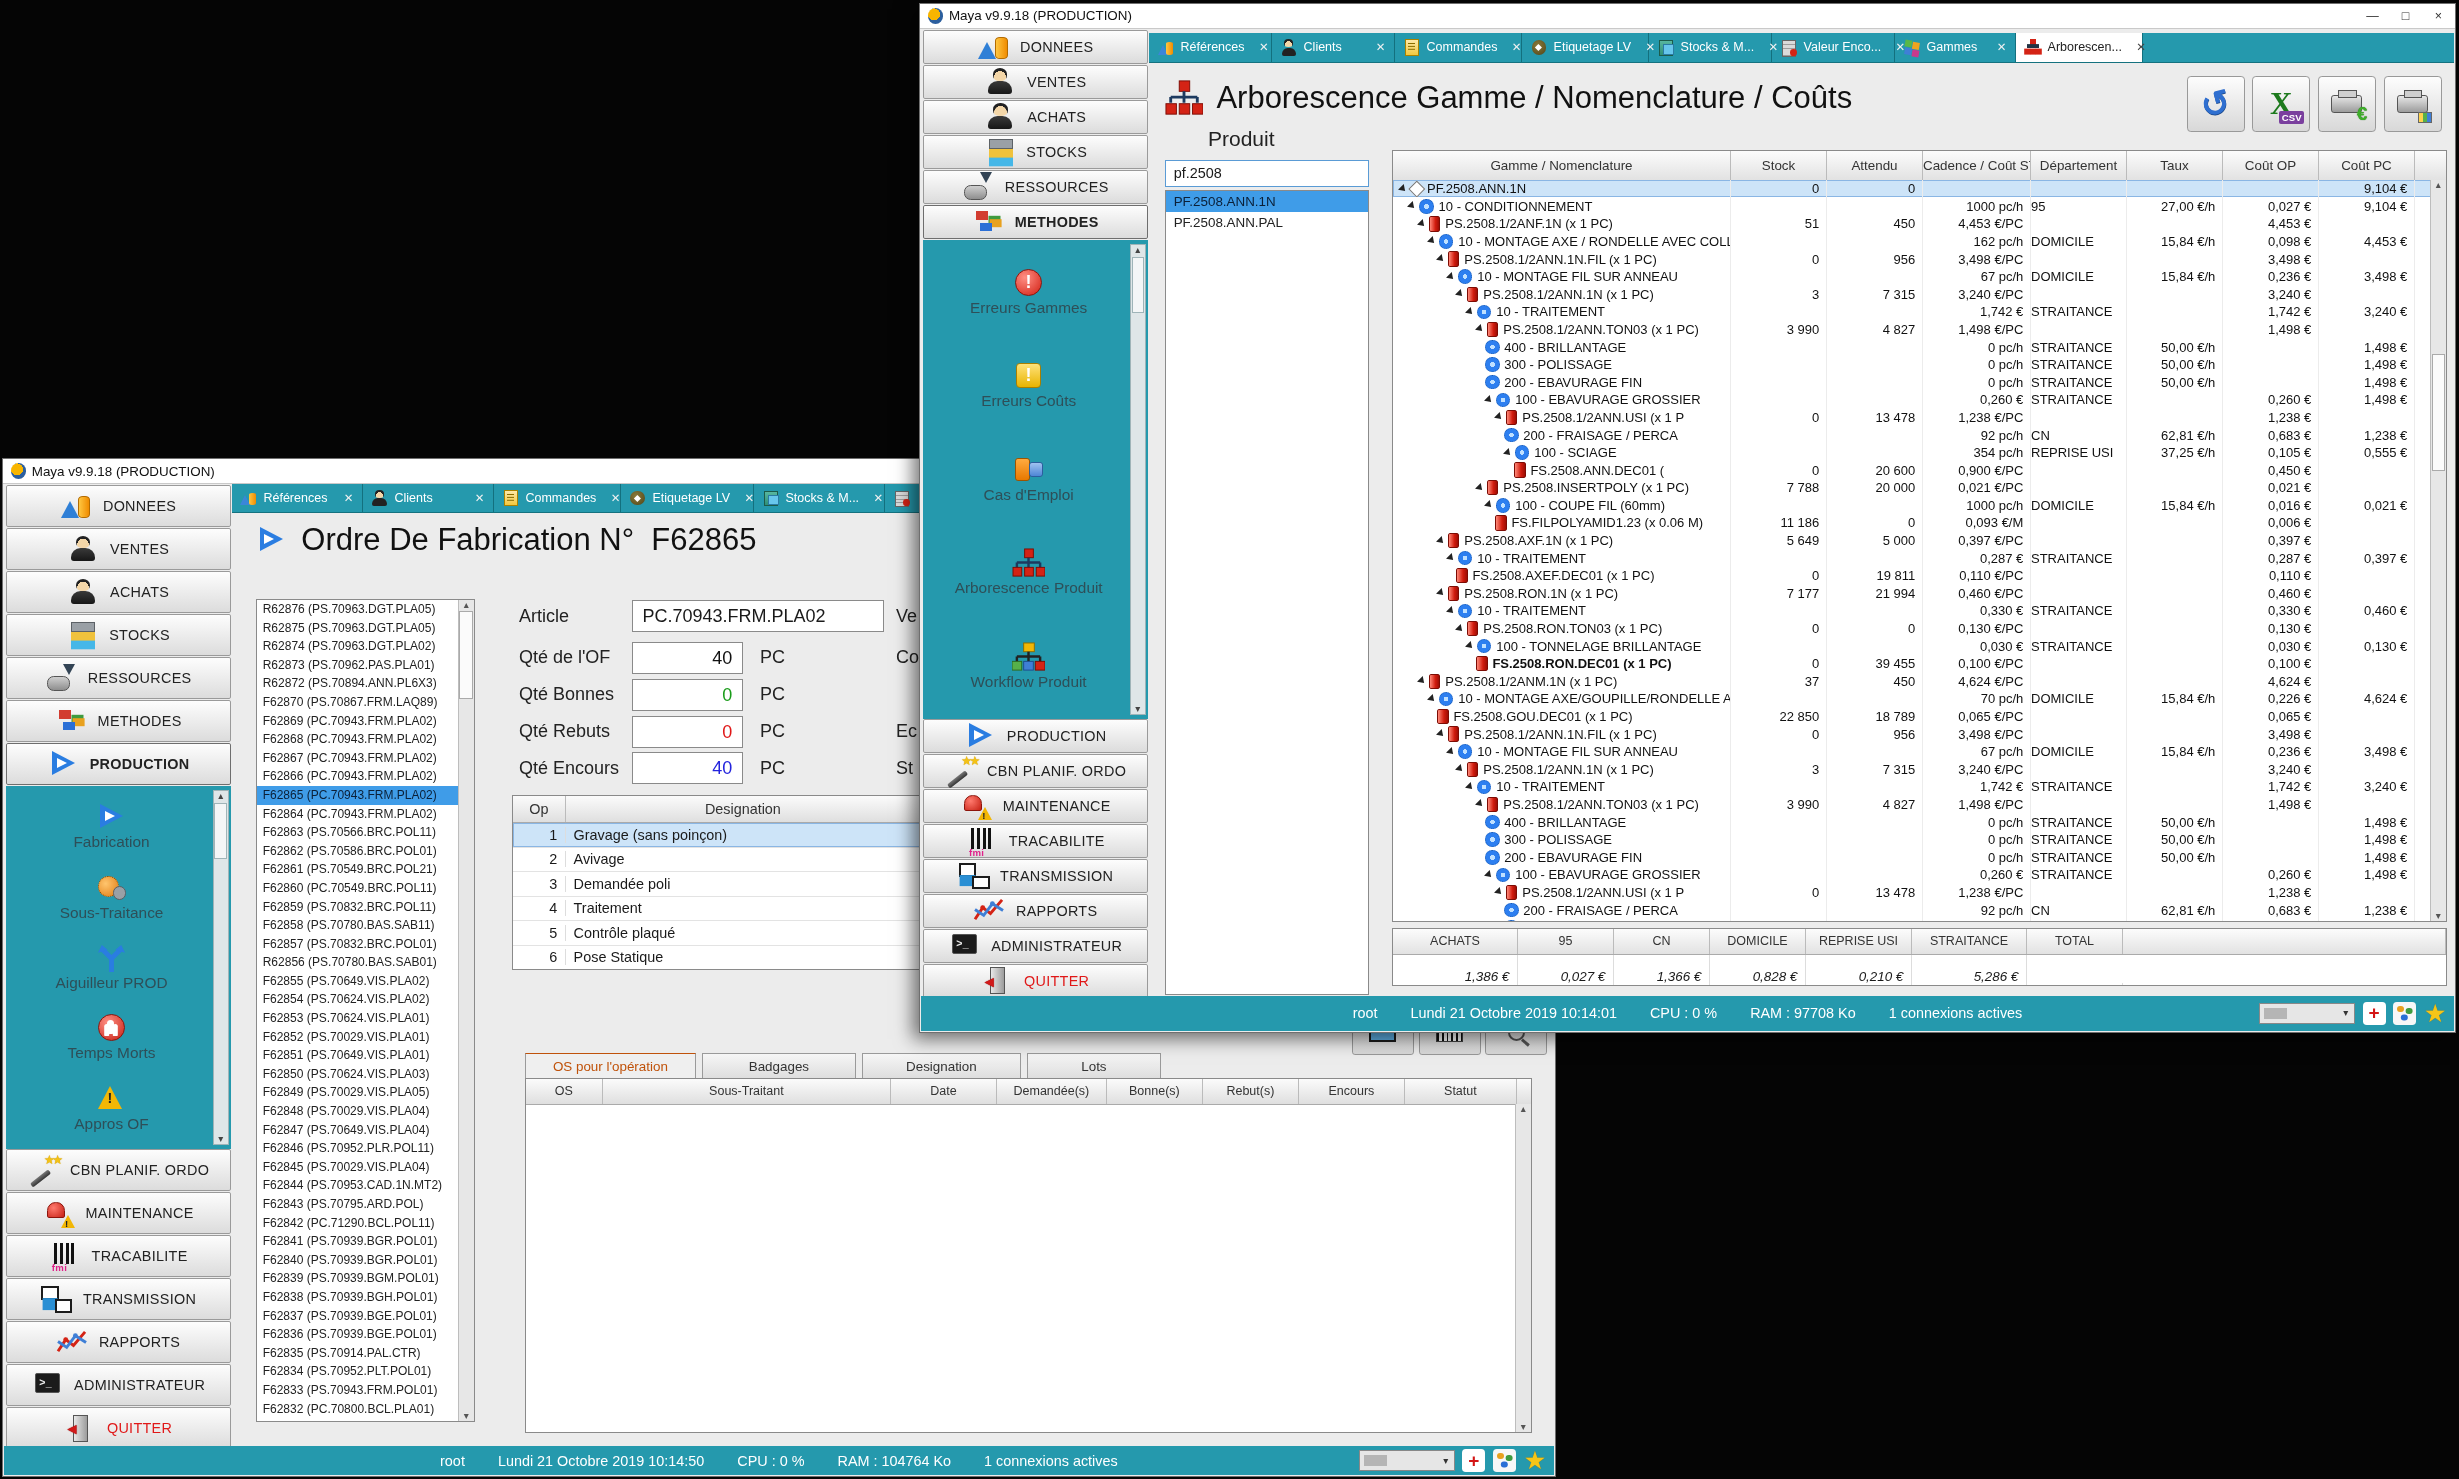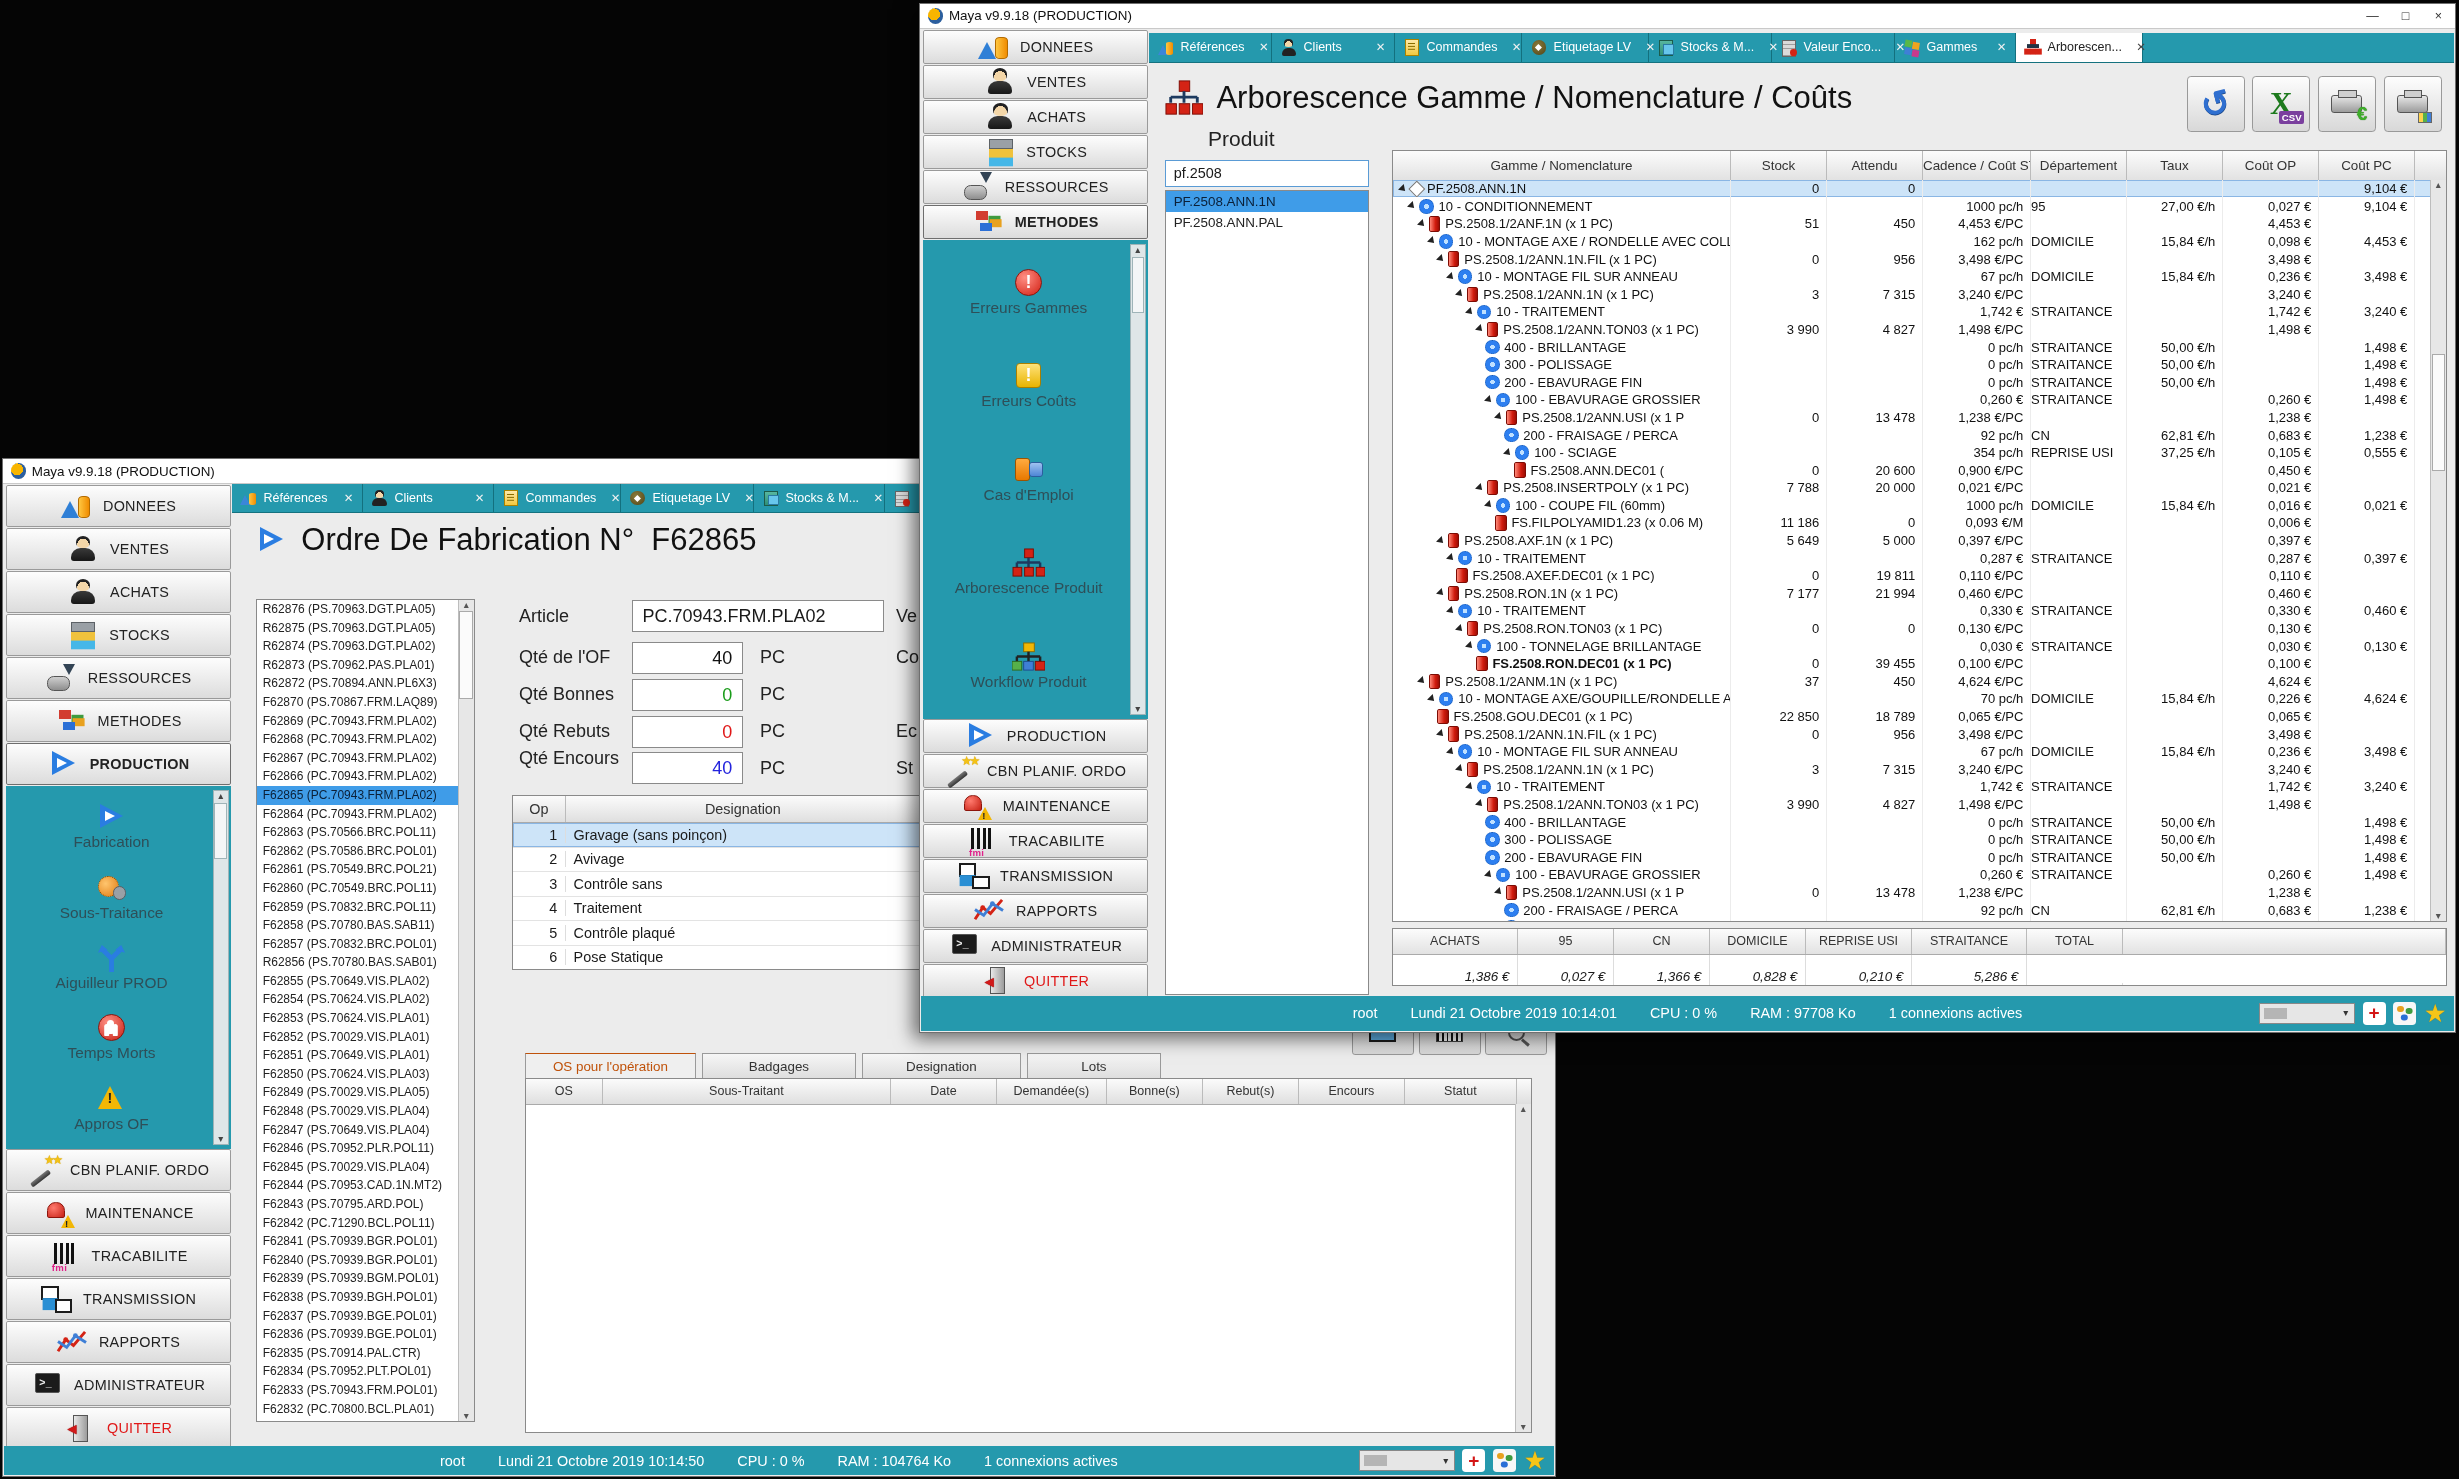--- a/index.html
+++ b/index.html
@@ -371,21 +371,21 @@
         <div class="form-input" style="left: 629px; top: 141px; width: 252px; height: 32px;">PC.70943.FRM.PLA02</div>
         <div class="form-label" style="left: 516px; top: 188px;">Qté de l'OF</div>
         <div class="form-input num" style="left: 629px; top: 183px; width: 111px; height: 32px; color: rgb(17, 17, 17);">40</div>
         <div class="unit" style="left: 757px; top: 188px;">PC</div>
         <div class="form-label" style="left: 516px; top: 225px;">Qté Bonnes</div>
         <div class="form-input num" style="left: 629px; top: 220px; width: 111px; height: 32px; color: rgb(26, 156, 26);">0</div>
         <div class="unit" style="left: 757px; top: 225px;">PC</div>
         <div class="form-label" style="left: 516px; top: 262px;">Qté Rebuts</div>
         <div class="form-input num" style="left: 629px; top: 257px; width: 111px; height: 32px; color: rgb(224, 24, 24);">0</div>
         <div class="unit" style="left: 757px; top: 262px;">PC</div>
-        <div class="form-label" style="left: 516px; top: 289px;">Qté Encours</div>
+        <div class="form-label" style="left: 516px; top: 299px;">Qté Encours</div>
         <div class="form-input num" style="left: 629px; top: 293px; width: 111px; height: 32px; color: rgb(36, 36, 221);">40</div>
         <div class="unit" style="left: 757px; top: 299px;">PC</div>
         <div class="form-label" style="left: 893px; top: 147px;">Ve</div>
         <div class="form-label" style="left: 893px; top: 188px;">Co</div>
         <div class="form-label" style="left: 893px; top: 262px;">Ec</div>
         <div class="form-label" style="left: 893px; top: 299px;">St</div>
       </div>
 
     <div class="ops" id="ops-table" style="left:509px;top:336px;width:1038px;height:175px;">
         <div class="hd">
@@ -402,21 +402,21 @@
         </div>
         <div class="r">
           <span class="c-op">2</span>
           <span class="c-des">Avivage</span>
           <span class="c-dep">
             <span class="blurbar" style="width: 74px;"></span>
           </span>
         </div>
         <div class="r">
           <span class="c-op">3</span>
-          <span class="c-des">Contrôle sans</span>
+          <span class="c-des">Demandée poli</span>
           <span class="c-dep">
             <span class="blurbar" style="width: 90px;"></span>
           </span>
         </div>
         <div class="r">
           <span class="c-op">4</span>
           <span class="c-des">Traitement</span>
           <span class="c-dep">
             <span class="blurbar" style="width: 73px;"></span>
           </span>

